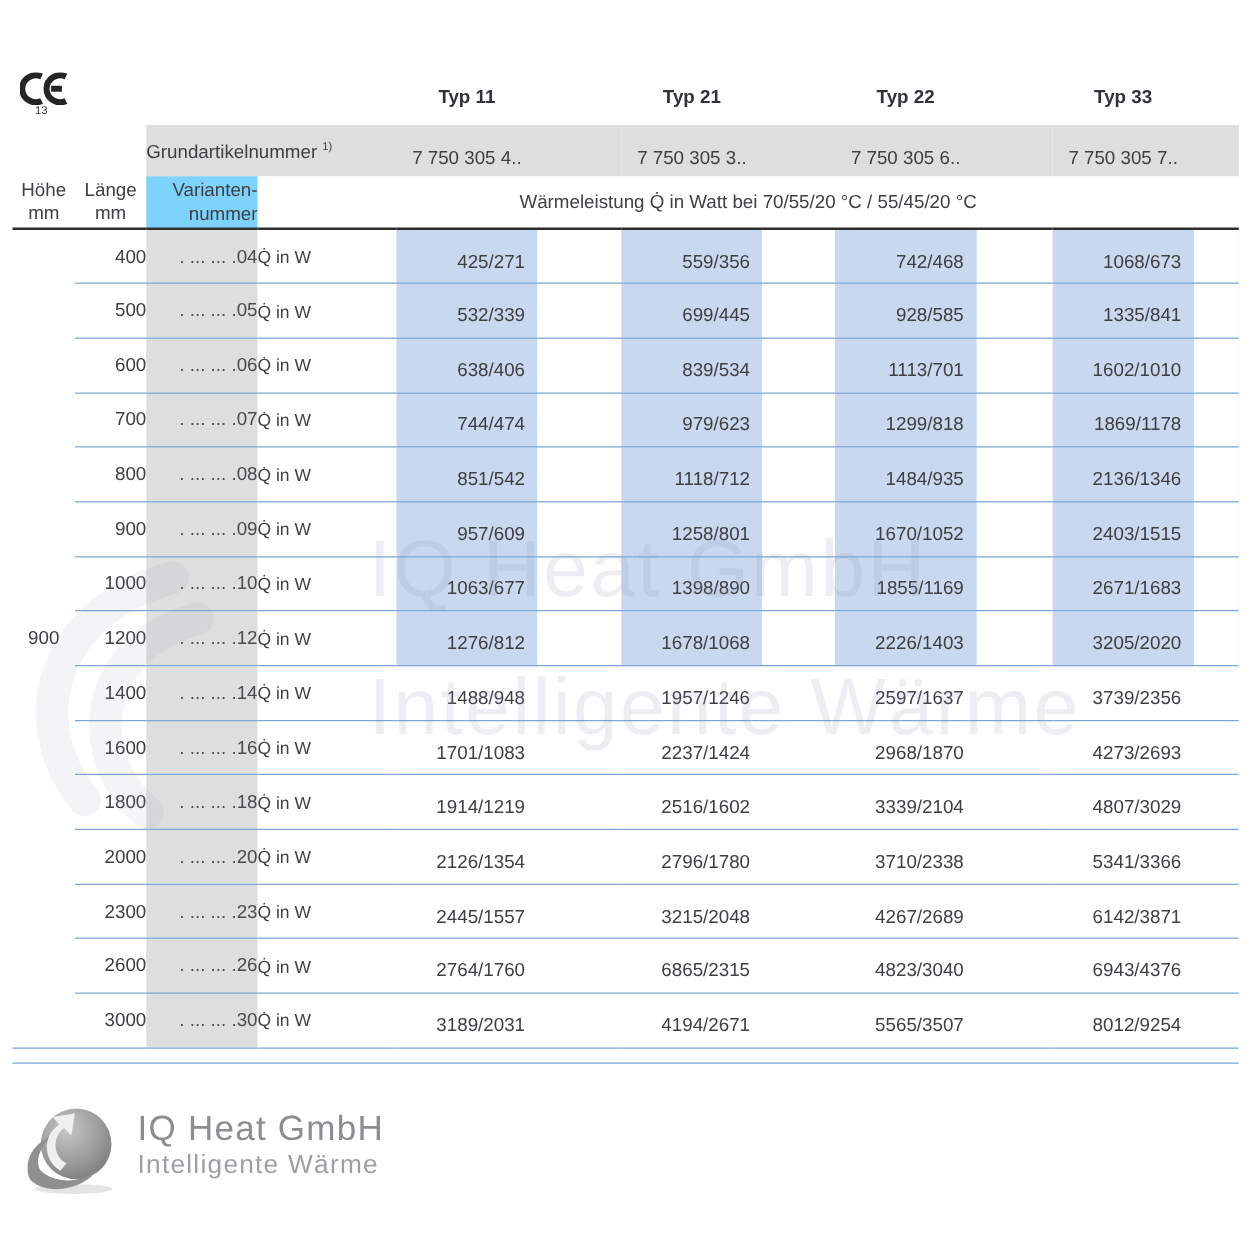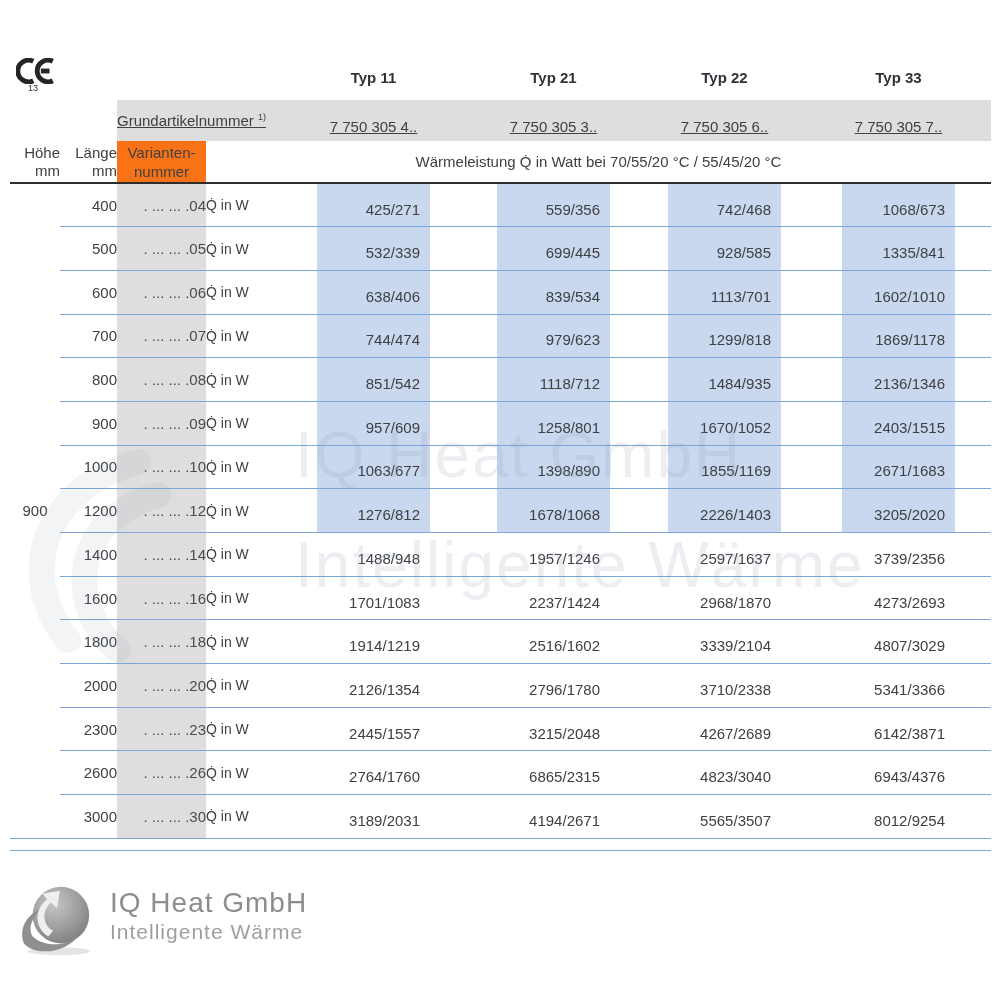--- a/index.html
+++ b/index.html
@@ -13,29 +13,29 @@
 
   
   table.sheet{position:absolute;left:10px;top:55px;width:981px;
     border-collapse:collapse;table-layout:fixed;font-size:15px;color:#3e4044;}
   table.sheet th,table.sheet td{padding:0;font-weight:normal;vertical-align:middle;}
 
   thead tr.r-typ{height:45px;}
   thead tr.r-typ th{vertical-align:middle;}
   .typ-label{width:113px;text-align:center;font-weight:bold;color:#303237;}
 
-  thead tr.r-gan{height:41px;text-decoration:underline;}
+  thead tr.r-gan{height:41px;}
   .gan-bg{background:#dedede;}
   .gan-label{text-align:left;padding-left:6px;font-size:15px;}
   .gan-label sup{font-size:9px;}
   .gan-num{width:113px;text-align:center;margin-top:12px;}
 
   thead tr.r-sub{height:42px;}
-  .th-hl{ text-align:right;line-height:18px;margin-left:38px;}
-  .th-var{background:#f97316;text-align:center;padding-left:6px;line-height:19px;margin-top:12px;}
+  .th-hl{ text-align:center;line-height:18px;margin-left:38px;}
+  .th-var{background:#7dd3fc;text-align:right;padding-left:6px;line-height:19px;margin-top:12px;}
   .th-waerme{padding-left:100px;}
   thead tr.r-sub th{border-bottom:2px solid #2d2d2d;}
 
   tbody tr{height:43.7px;}
   tbody td{border-bottom:1px solid #7aa6d8;}
   td.c-hoehe{text-align:center;vertical-align:middle;border-bottom:1px solid #7aa6d8;}
   td.c-laenge{text-align:right;padding-right:10px;vertical-align:middle;}
   td.c-var{background:#dedede;text-align:right;padding-right:9px;vertical-align:middle;color:#4a4c50;margin-top:27px;}
   td.c-q{vertical-align:top;padding-top:6px;padding-left:6px;font-size:14px;}
   td.c-typ{vertical-align:top;}

